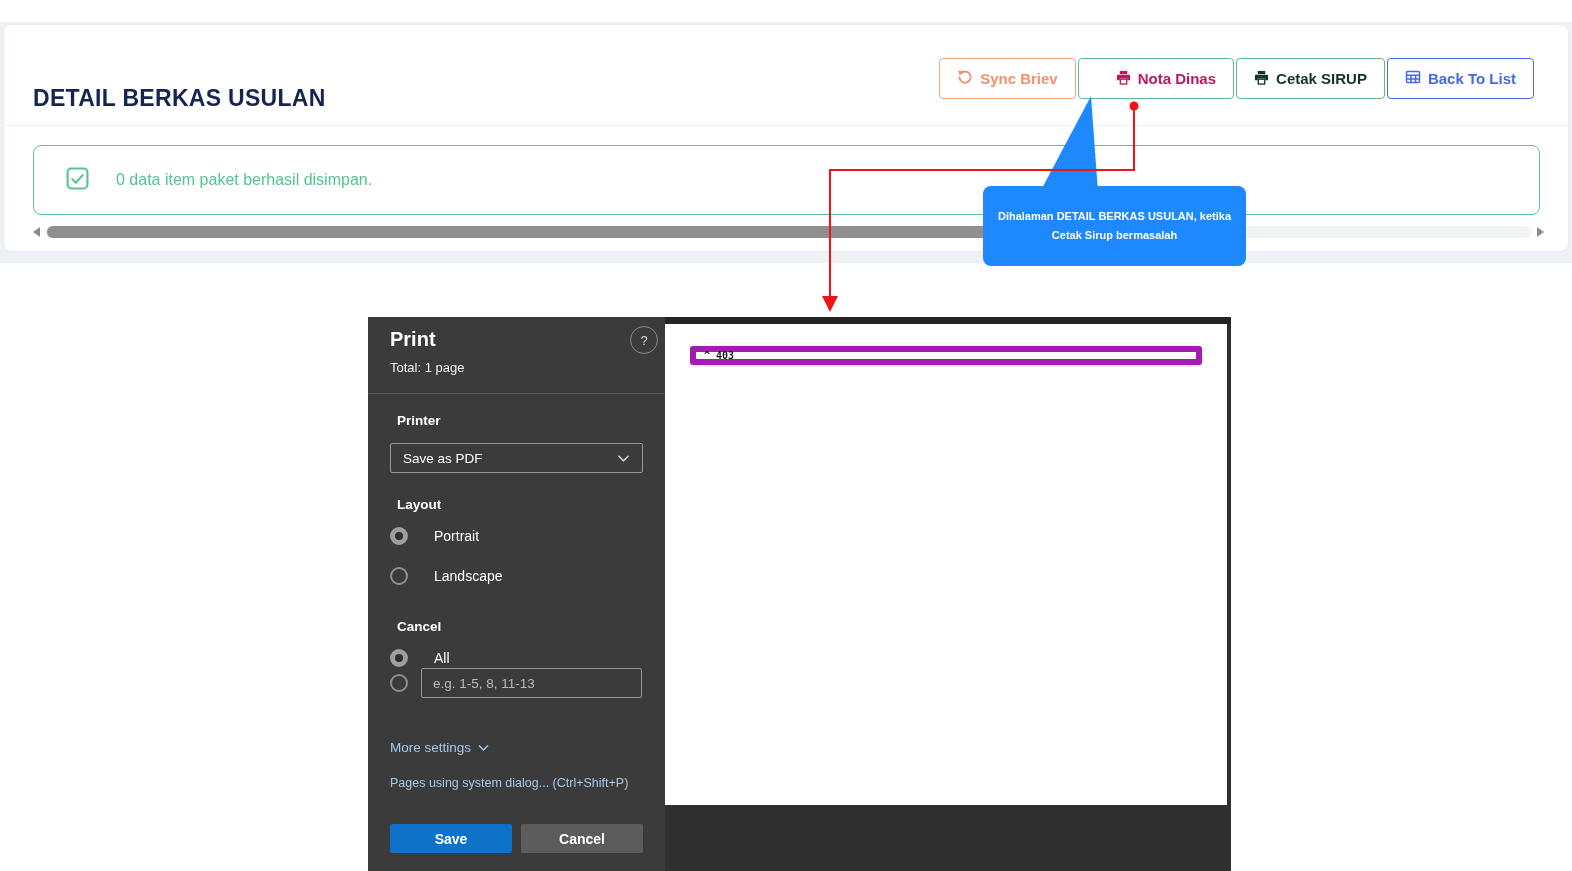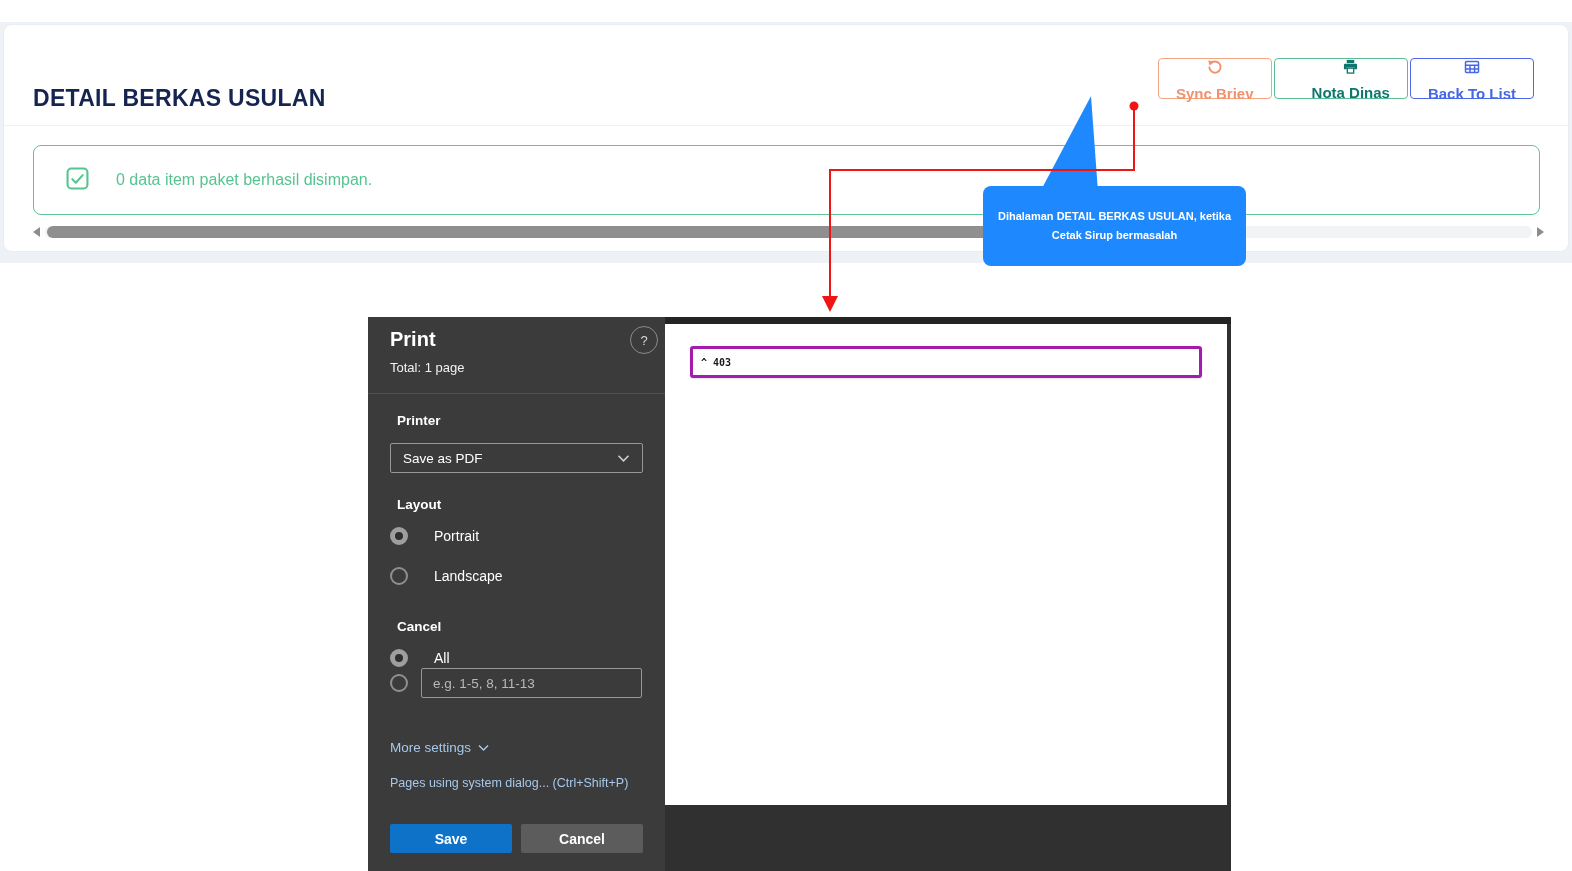--- a/index.html
+++ b/index.html
@@ -7,24 +7,24 @@
   #screen { position:relative; width:1572px; height:871px; overflow:hidden; background:#fff; }
 
   
   .gray-band { position:absolute; left:0; top:22px; width:100%; height:241px; background:#eef1f5; }
   .card { position:absolute; left:4px; top:25px; width:1564px; height:226px; background:#fff;
           border-radius:8px; box-shadow:0 0 0 1px #e9edf2; }
   .page-title { position:absolute; left:29px; top:60px; font-size:23px; font-weight:700;
                 color:#16254f; letter-spacing:.3px; }
   .btn-row { position:absolute; right:34px; top:33px; display:flex; gap:2px; }
   .hbtn { height:41px; padding:0 17px; background:#fff; border:1px solid; border-radius:4px;
-          display:flex; align-items:center; gap:7px; font-size:15px; font-weight:700; cursor:pointer; white-space:nowrap;flex-direction:column; }
+          display:flex; align-items:center; gap:7px; font-size:15px; font-weight:700; cursor:pointer; white-space:nowrap; }
   .hbtn svg { flex:0 0 auto; }
   .btn-sync  { color:#f2916c; border-color:#f3a583; }
-  .btn-nota  { color:#0f766e; border-color:#5bbd93;padding-left:37px; }
+  .btn-nota  { color:#be185d; border-color:#5bbd93;padding-left:37px; }
   .btn-cetak { color:#12332e; border-color:#5bbd93; }
   .btn-buat  { color:#ef4f4f; border-color:#ef5b5b; }
   .btn-back  { color:#4667e6; border-color:#4e68e8; }
   .card-divider { position:absolute; left:0; top:100px; width:100%; border-top:1px solid #eef0f3; }
   .alert { position:absolute; left:29px; right:28px; top:120px; height:70px;
            border:1px solid #5fc597; border-radius:8px; display:flex; align-items:center;
            padding-left:32px; gap:27px; background:#fff; }
   .alert-text { font-size:16px; color:#57c390; }
   .scrollbar { position:absolute; left:29px; right:24px; top:200px; height:14px;
                display:flex; align-items:center; gap:5px; }
@@ -69,21 +69,21 @@
   .pd-link { position:absolute; left:22px; color:#a6c8ea; cursor:pointer; display:flex; align-items:center; gap:7px; }
   .pd-btn { position:absolute; top:507px; width:122px; height:29px; border:none; border-radius:2px;
             color:#fff; font-size:14px; font-weight:700; cursor:pointer; font-family:"Liberation Sans", sans-serif; }
   .pd-save { left:22px; background:#0e72c8; }
   .pd-cancel { left:153px; background:#5c5c5c; }
 
   
   .preview { position:absolute; left:665px; top:317px; width:566px; height:554px; background:#303030; z-index:10; }
   .preview-topstrip { position:absolute; left:0; top:0; width:100%; height:7px; background:#242424; }
   .preview-page { position:absolute; left:0; top:7px; right:4px; bottom:66px; background:#fff; }
-  .err-box { position:absolute; left:25px; top:22px; right:25px; height:32px; border:3px solid #a21caf;
+  .err-box { position:absolute; left:25px; top:22px; right:25px; height:19px; border:6px solid #a21caf;
              border-radius:3px; box-shadow:0 1px 2px rgba(0,0,0,.12); display:flex; align-items:center;
              padding-left:8px; font-family:"DejaVu Sans Mono", monospace; font-weight:700; font-size:10px;
              color:#1a1a1a; }
 </style>
 </head>
 <body>
 
 <div id="screen">
 
   <div class="gray-band"></div>
@@ -104,20 +104,30 @@
       <div class="hbtn btn-nota">
         <span>
           <svg width="15" height="15" viewBox="0 0 16 16">
             <rect x="4" y="1" width="8" height="3.4" fill="currentColor"></rect>
             <path d="M2 5h12c.6 0 1 .4 1 1v5h-3V9H4v2H1V6c0-.6.4-1 1-1z" fill="currentColor"></path>
             <rect x="4.6" y="9.8" width="6.8" height="5.2" fill="#fff" stroke="currentColor" stroke-width="1.4"></rect>
           </svg>
         </span>
         <span>Nota Dinas</span>
       </div>
+      <div class="hbtn btn-cetak">
+        <span>
+          <svg width="15" height="15" viewBox="0 0 16 16">
+            <rect x="4" y="1" width="8" height="3.4" fill="currentColor"></rect>
+            <path d="M2 5h12c.6 0 1 .4 1 1v5h-3V9H4v2H1V6c0-.6.4-1 1-1z" fill="currentColor"></path>
+            <rect x="4.6" y="9.8" width="6.8" height="5.2" fill="#fff" stroke="currentColor" stroke-width="1.4"></rect>
+          </svg>
+        </span>
+        <span>Cetak SIRUP</span>
+      </div>
       <div class="hbtn btn-back">
         <span>
           <svg width="16" height="16" viewBox="0 0 16 16" fill="none" stroke="currentColor" stroke-width="1.5">
             <rect x="1.5" y="2.5" width="13" height="11" rx="1"></rect>
             <path d="M1.5 6.2h13 M1.5 9.9h13 M6 6.2v7.3 M10.6 6.2v7.3"></path>
           </svg>
         </span>
         <span>Back To List</span>
       </div>
     </div>

